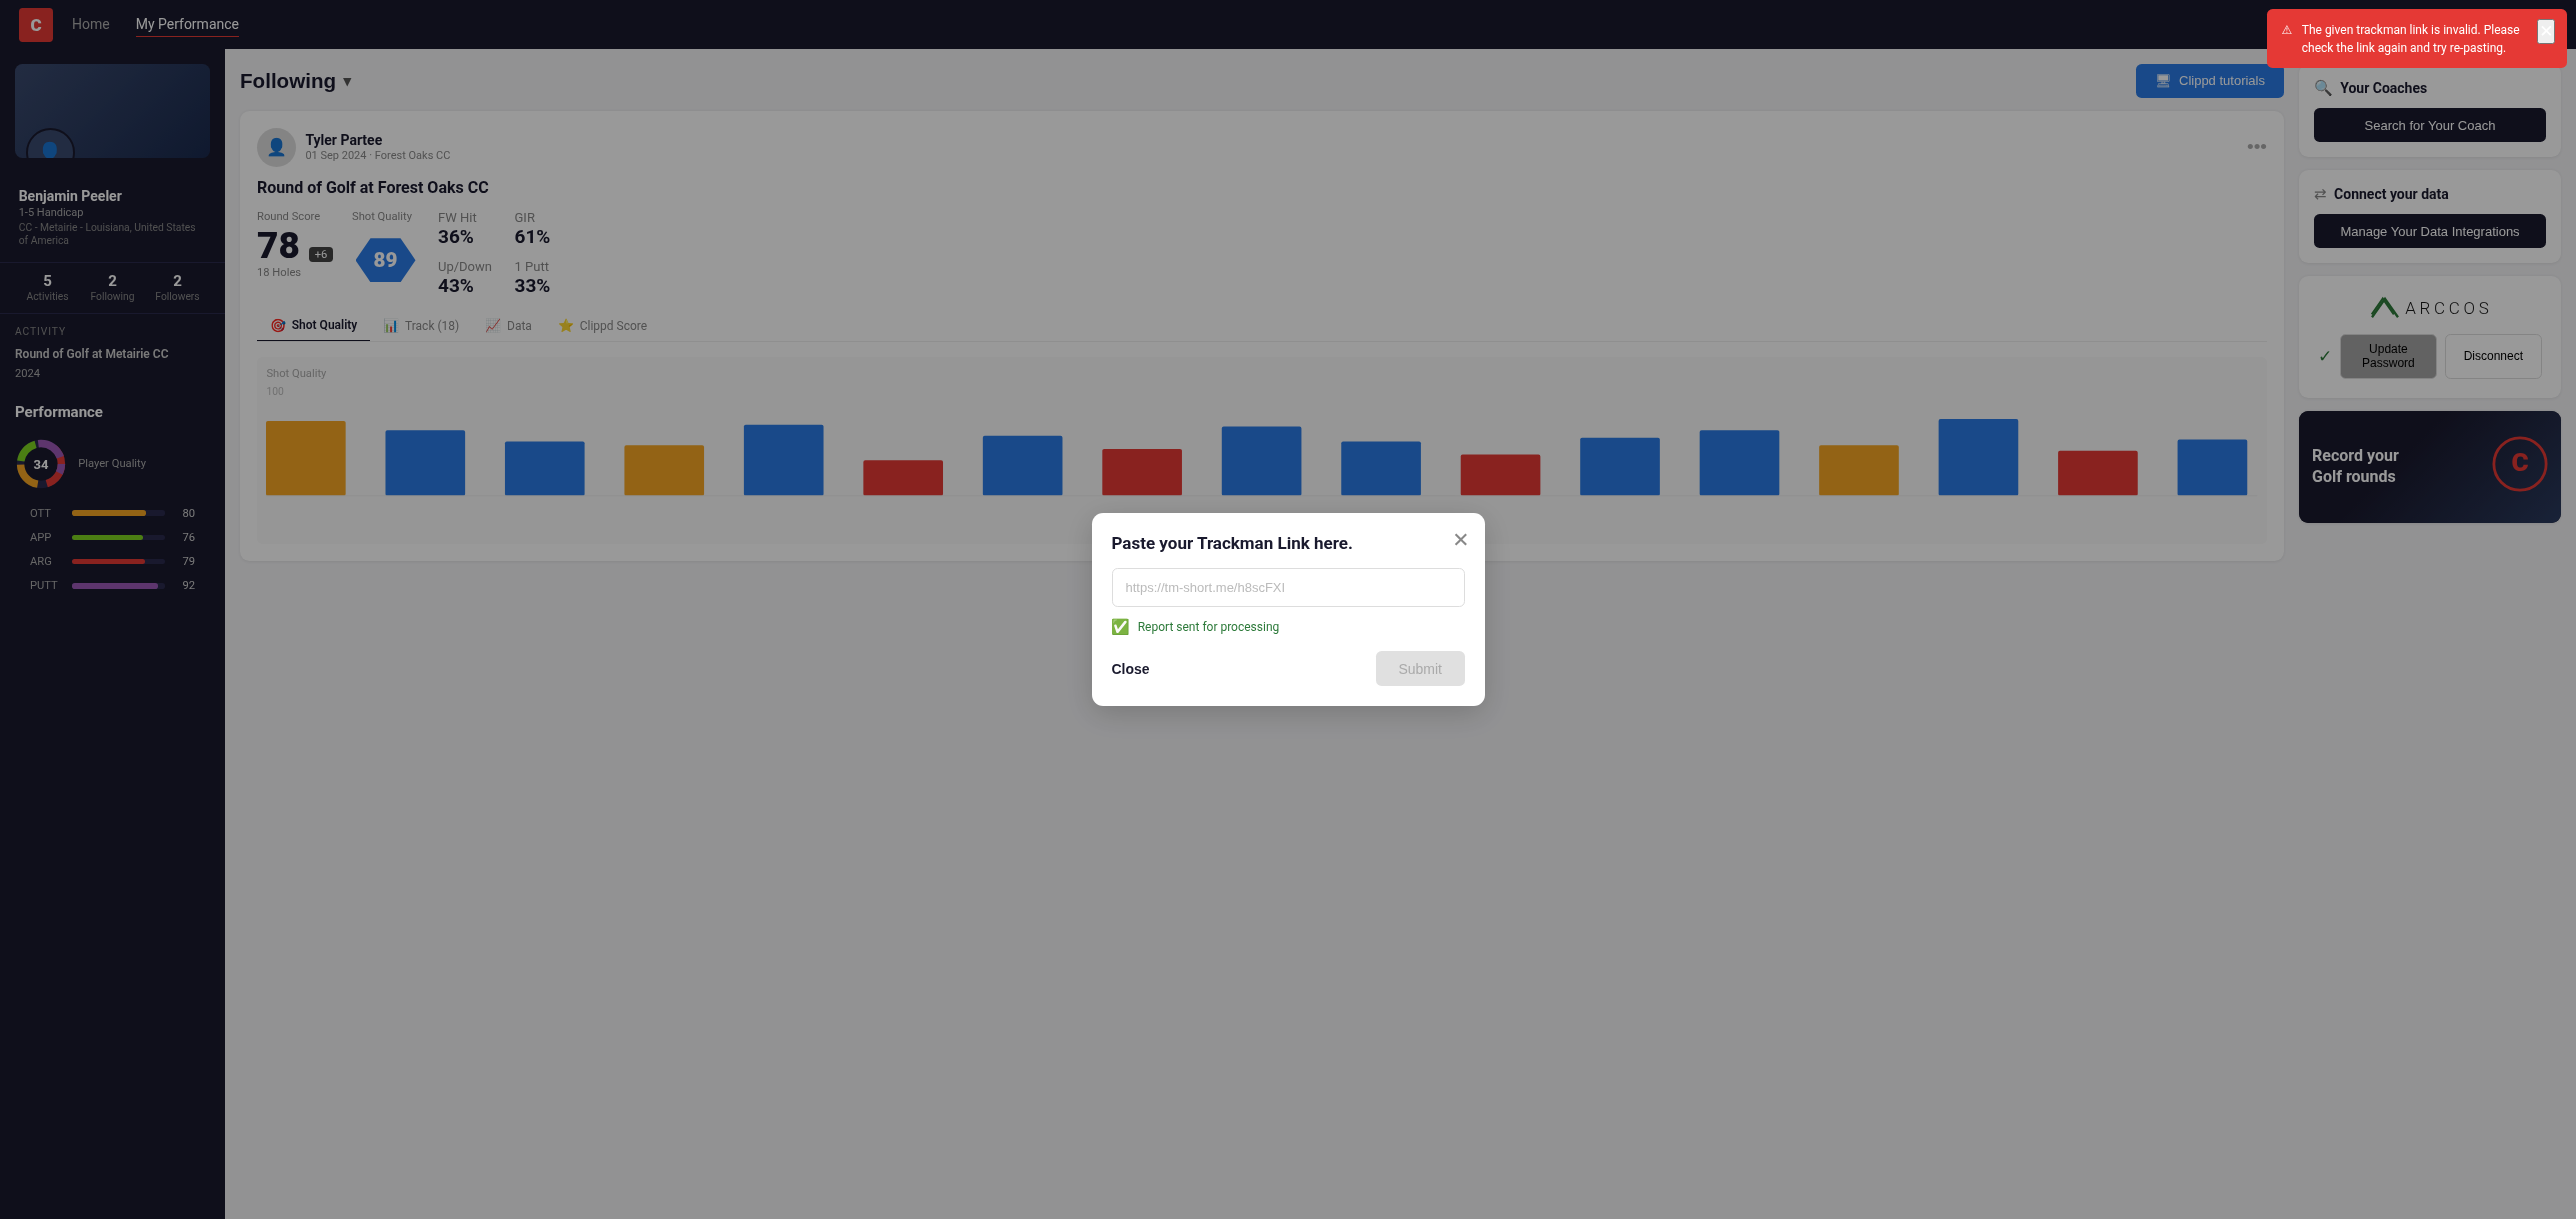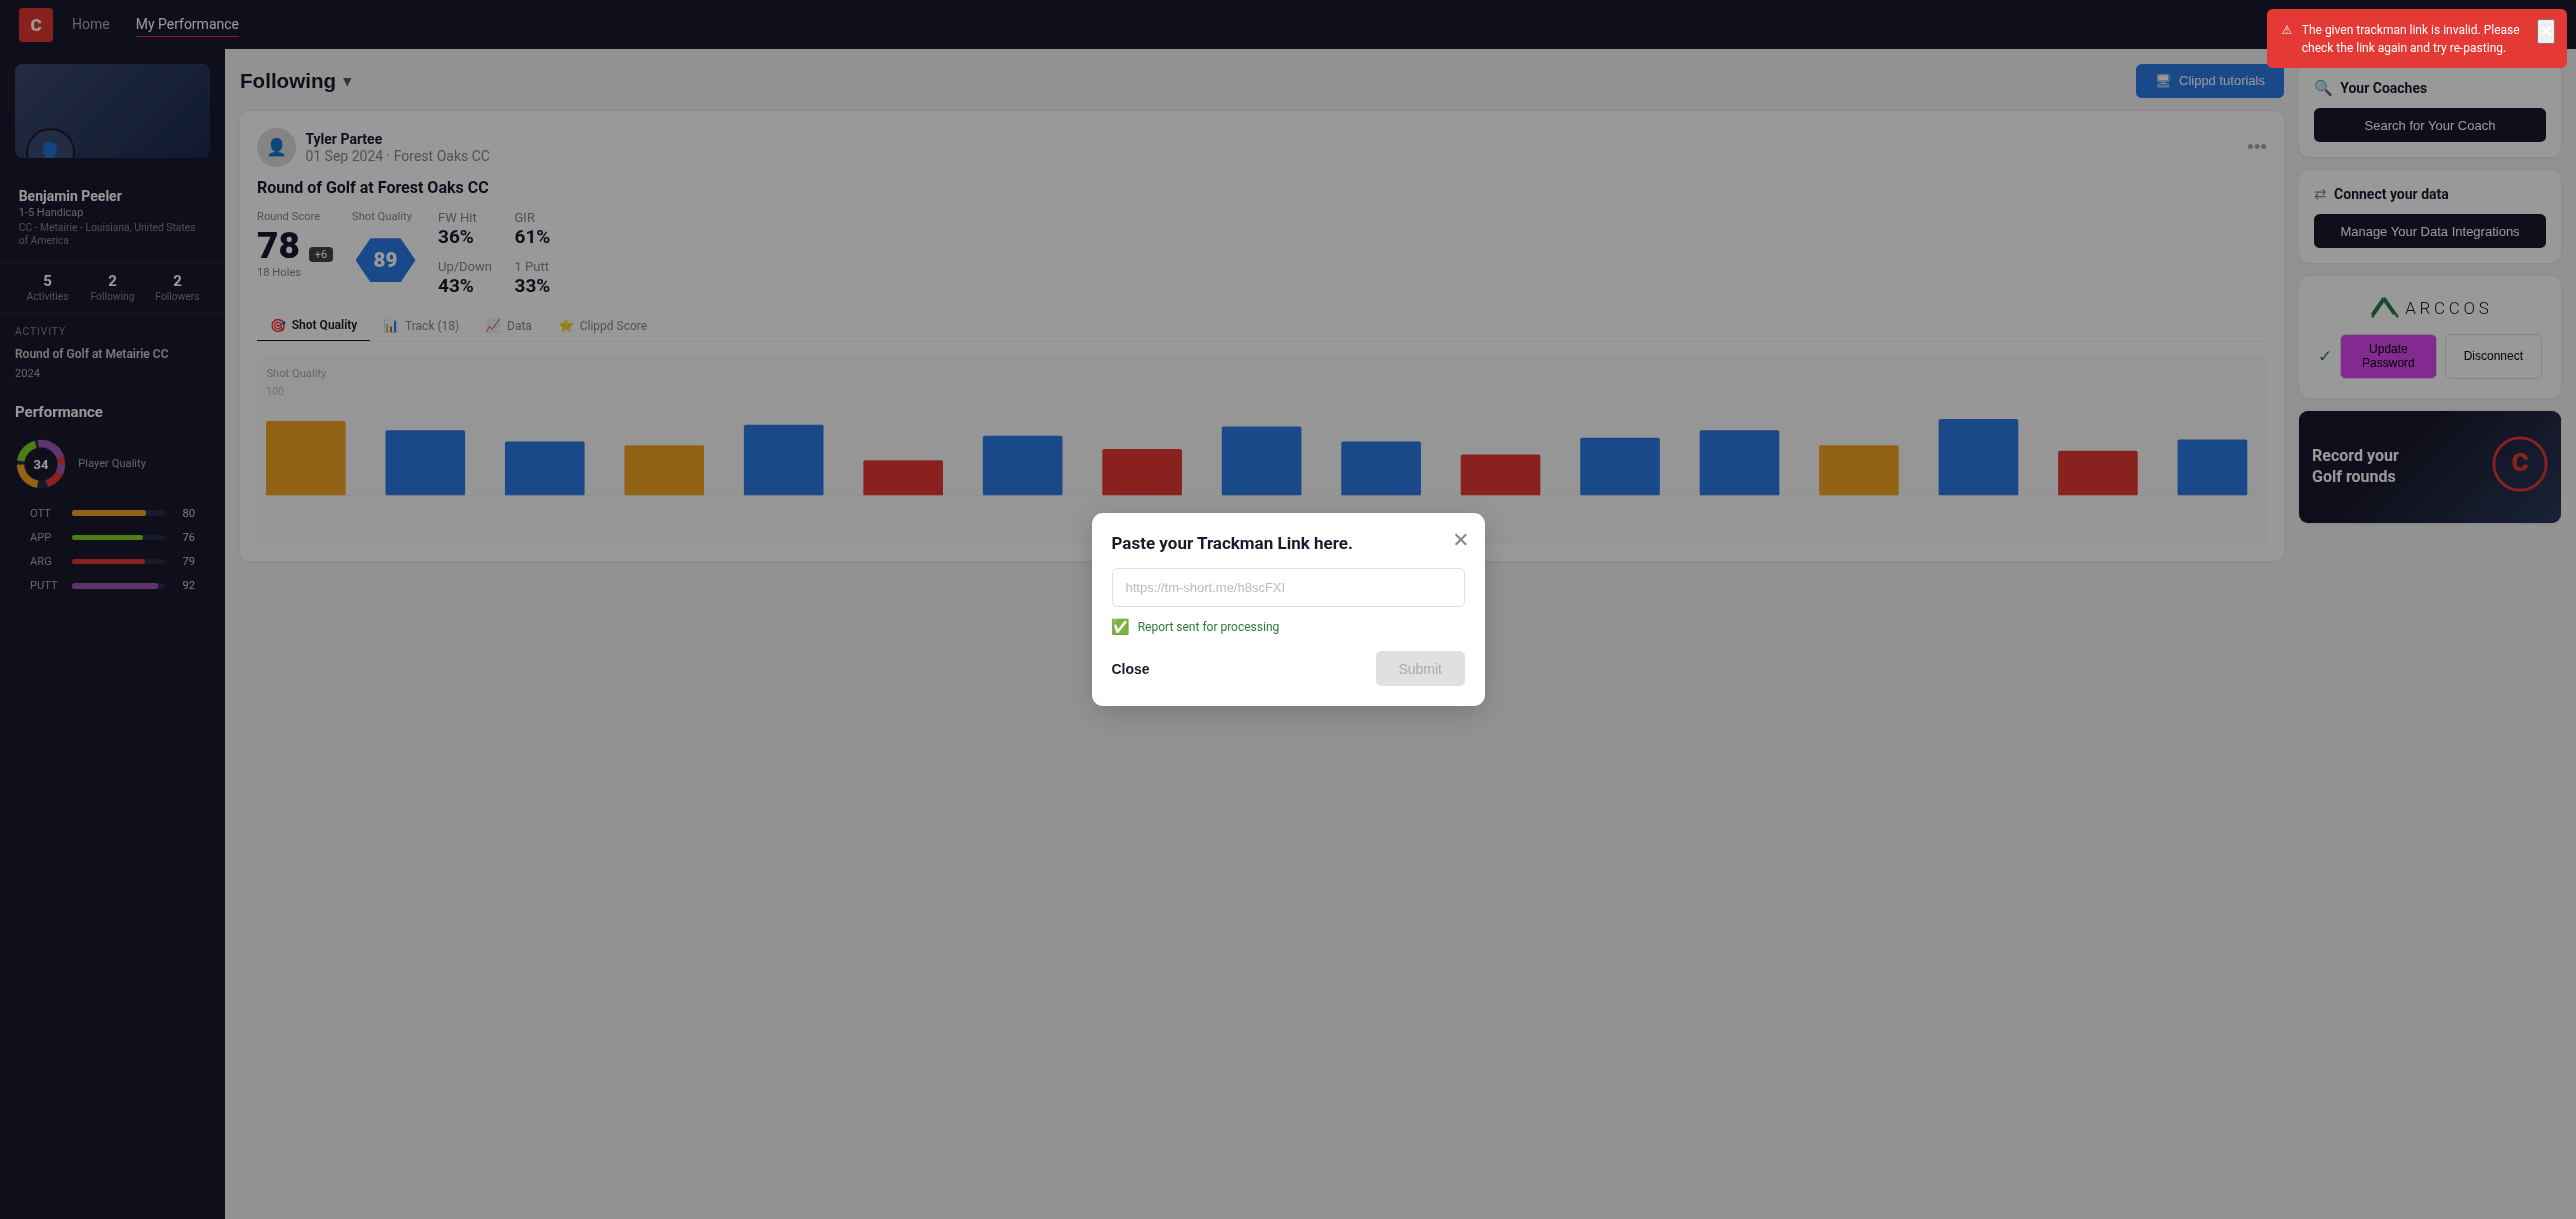--- a/index.html
+++ b/index.html
@@ -160,21 +160,21 @@
       box-shadow: 0 0.9px 3.7px rgba(0,0,0,0.08);
     }
     .post-header { display: flex; align-items: center; justify-content: space-between; margin-bottom: 11.2px; }
     .post-avatar {
       width: 39px; height: 39px; border-radius: 50%;
       background: #ddd; display: flex; align-items: center; justify-content: center;
       font-size: 17px; color: #aaa; margin-right: 9.4px;
     }
     .post-user-info { flex: 1; }
     .post-user-name { font-size: 14px; font-weight: 700; color: #1a1a2e; }
-    .post-date { font-size: 14px; color: #888; margin-top: 0.9px; }
+    .post-date { font-size: 11px; color: #888; margin-top: 0.9px; }
     .post-more-btn { background: none; border: none; font-size: 19px; color: #aaa; cursor: pointer; }
     .post-title { font-size: 16px; font-weight: 700; color: #1a1a2e; margin-bottom: 13px; }
 
     
     .score-grid { display: flex; gap: 19px; align-items: flex-start; }
     .score-section { }
     .score-label { font-size: 11.2px; color: #888; margin-bottom: 3.7px; }
     .score-main { font-size: 37px; font-weight: 900; color: #1a1a2e; line-height: 1; }
     .score-badge {
       display: inline-block; background: #444; color: white;
@@ -242,21 +242,21 @@
 
     .arccos-card {
       background: white; border-radius: 9.4px; padding: 19px;
       margin-bottom: 13px; box-shadow: 0 0.9px 3.7px rgba(0,0,0,0.08);
       display: flex; flex-direction: column; align-items: center; gap: 13px;
     }
     .arccos-logo { font-size: 20.6px; color: #2d7a3a; letter-spacing: 2.8px; font-weight: 300; display: flex; align-items: center; gap: 3.7px; }
     .arccos-actions { display: flex; gap: 7.5px; width: 100%; }
     .arccos-connected { color: #2d7a3a; font-size: 13px; }
     .arccos-update-btn {
-      flex: 1; background: #d946ef; border: 0.9px solid #ddd;
+      flex: 1; background: #a3a3a3; border: 0.9px solid #ddd;
       border-radius: 5.6px; padding: 7.5px; font-size: 12px; cursor: pointer;
     }
     .arccos-disconnect-btn {
       flex: 1; background: white; border: 0.9px solid #ddd;
       border-radius: 5.6px; padding: 7.5px; font-size: 12px; cursor: pointer;
     }
 
     .capture-card {
       background: #1a1a2e; border-radius: 9.4px; overflow: hidden;
       margin-bottom: 13px; box-shadow: 0 0.9px 3.7px rgba(0,0,0,0.08);

